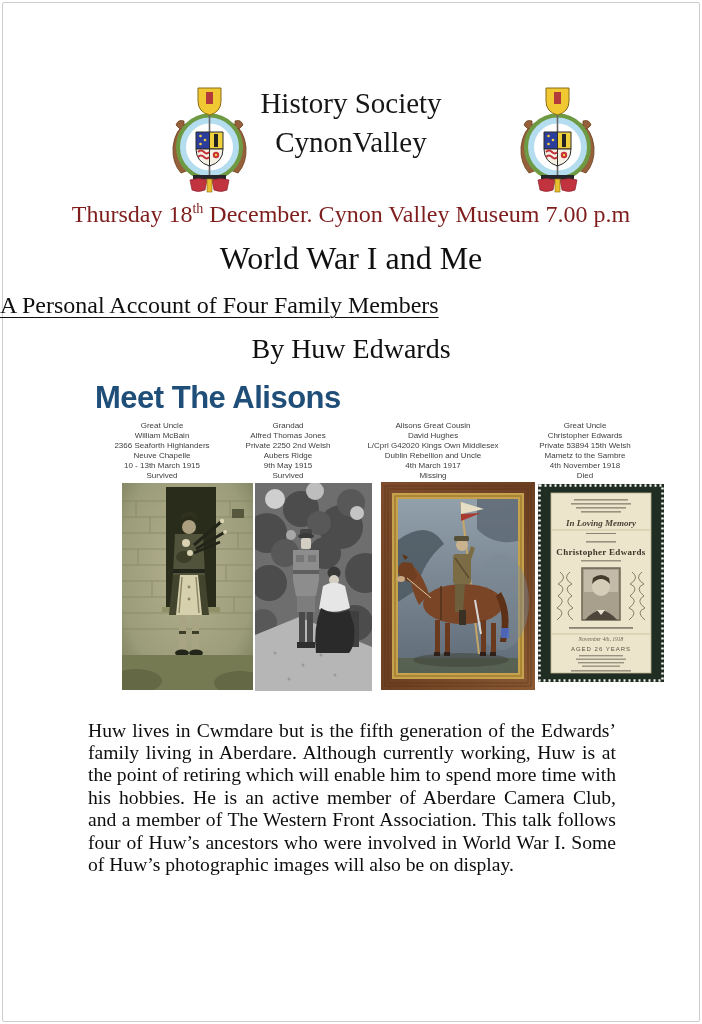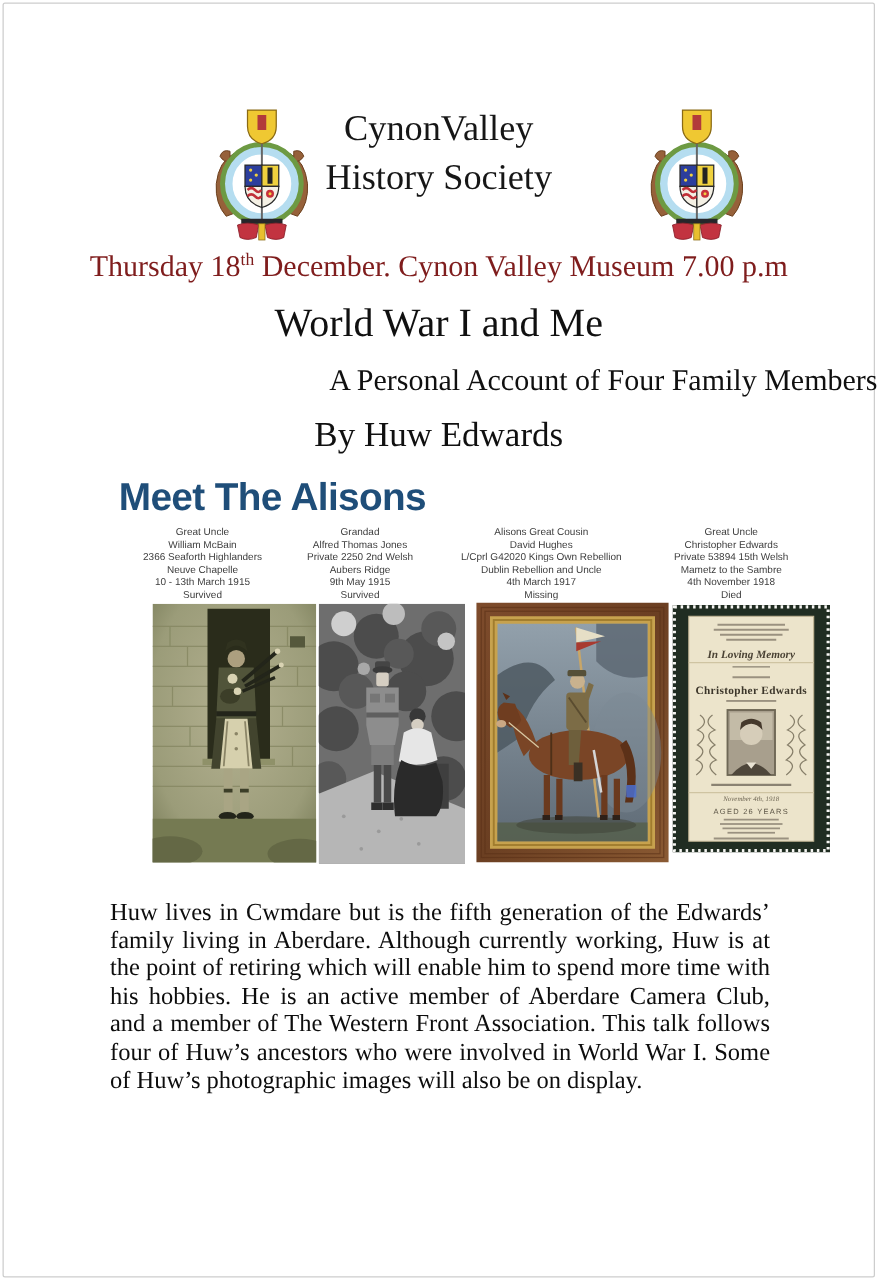--- a/index.html
+++ b/index.html
@@ -15,22 +15,22 @@
   .crest-right{left:505px;}
   .crest svg{width:100%;height:100%;display:block;}
   .society-title{position:absolute;top:84px;left:0;right:0;text-align:center;
     font-size:29px;line-height:39px;color:#161616;}
 
   
   .date-line{position:absolute;top:201px;left:0;right:0;text-align:center;font-size:24px;color:#7f1d1d;}
   .date-line sup{font-size:14px;vertical-align:super;line-height:0;}
   .event-title{position:absolute;top:240px;left:0;right:0;text-align:center;font-size:32px;color:#101010;
     text-underline-offset:5px;text-decoration-thickness:1.5px;}
-  .event-subtitle{position:absolute;top:292px;left:0;right:0;text-align:right;font-size:24px;color:#101010;
-    text-underline-offset:4px;text-decoration-thickness:1.2px;}
+  .event-subtitle{position:absolute;top:292px;left:0;right:0;text-align:left;font-size:24px;color:#101010;
+    text-decoration:underline;text-underline-offset:4px;text-decoration-thickness:1.2px;}
   .speaker{position:absolute;top:333px;left:0;right:0;text-align:center;font-size:28px;color:#101010;}
 
   
   .mf-heading{position:absolute;top:380px;left:95px;
     font-family:"Liberation Sans", sans-serif;font-weight:bold;font-size:31px;letter-spacing:-0.5px;}
   .caption{position:absolute;top:421px;width:150px;text-align:center;
     font-family:"Liberation Sans", sans-serif;font-size:8px;line-height:10px;color:#3d3d3d;}
   .caption span{display:block;}
   .cap-1{left:87px;}
   .cap-2{left:213px;}
@@ -119,22 +119,22 @@
     <rect x="36" y="90" width="33" height="4" fill="#26262a"></rect>
     <g fill="#c23340" stroke="#8a1f2a" stroke-width="0.7">
       <path d="M33 95 q8 -3 17 0 l-2 10 q-7 3 -13 0 z"></path>
       <path d="M72 95 q-8 -3 -17 0 l2 10 q7 3 13 0 z"></path>
     </g>
     <rect x="50" y="94" width="5" height="13" fill="#e8bf2e" stroke="#8a6a14" stroke-width="0.6"></rect>
   </svg>
 </div>
 
 <div class="society-title">
+  <div>History Society</div>
   <div>CynonValley</div>
-  <div>History Society</div>
 </div>
 
 <div class="date-line"><span>Thursday 18</span><sup>th</sup><span> December. Cynon Valley Museum 7.00 p.m</span></div>
 
 <div class="event-title">World War I and Me</div>
 <div class="event-subtitle">A Personal Account of Four Family Members</div>
 <div class="speaker">By Huw Edwards</div>
 
 <div class="mf-heading" id="mf-heading" style="color: rgb(31, 78, 121);">Meet The Alisons</div>
 
@@ -150,21 +150,21 @@
   <span>Grandad</span>
   <span>Alfred Thomas Jones</span>
   <span>Private 2250 2nd Welsh</span>
   <span>Aubers Ridge</span>
   <span>9th May 1915</span>
   <span>Survived</span>
 </div>
 <div class="caption cap-3">
   <span>Alisons Great Cousin</span>
   <span>David Hughes</span>
-  <span>L/Cprl G42020 Kings Own Rebellion</span>
+  <span>L/Cprl G42020 Kings Own Middlesex</span>
   <span>Dublin Rebellion and Uncle</span>
   <span>4th March 1917</span>
   <span>Missing</span>
 </div>
 <div class="caption cap-4">
   <span>Great Uncle</span>
   <span>Christopher Edwards</span>
   <span>Private 53894 15th Welsh</span>
   <span>Mametz to the Sambre</span>
   <span>4th November 1918</span>

